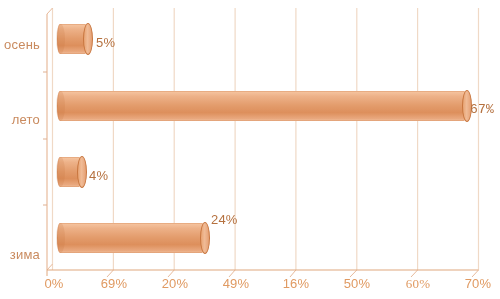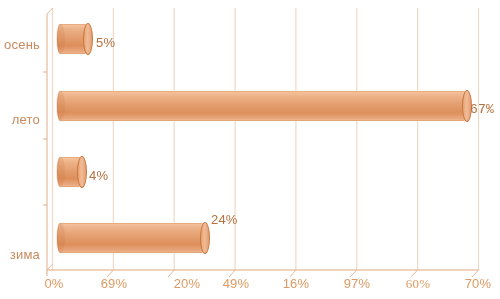--- a/index.html
+++ b/index.html
@@ -148,21 +148,21 @@
   <div class="layer">
     <div class="value-label" style="left:96px;top:42px;">5%</div>
     <div class="value-label" style="left:470px;top:109px;font-family:Liberation Mono, monospace;">67%</div>
     <div class="value-label" style="left:89px;top:175px;">4%</div>
     <div class="value-label" style="left:211px;top:219px;">24%</div>
   </div>
 
   <div class="layer">
     <div class="tick-label" style="left:54px;">0%</div>
     <div class="tick-label" style="left:114px;">69%</div>
-    <div class="tick-label" style="left:175px;margin-left:12px;">20%</div>
+    <div class="tick-label" style="left:175px;">20%</div>
     <div class="tick-label" style="left:236px;">49%</div>
     <div class="tick-label" style="left:296px;">16%</div>
-    <div class="tick-label" style="left:357px;">97%</div>
+    <div class="tick-label" style="left:357px;">50%</div>
     <div class="tick-label" style="left:418px;font-family:Liberation Serif, serif;">60%</div>
     <div class="tick-label" style="left:478px;">70%</div>
   </div>
 
 </div>
 
 </body></html>

